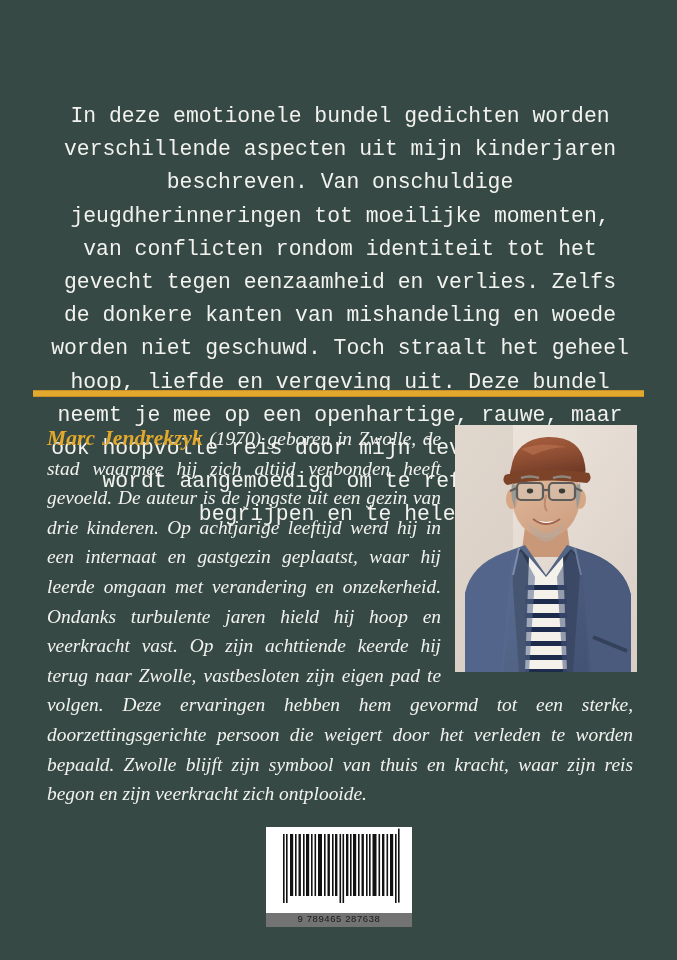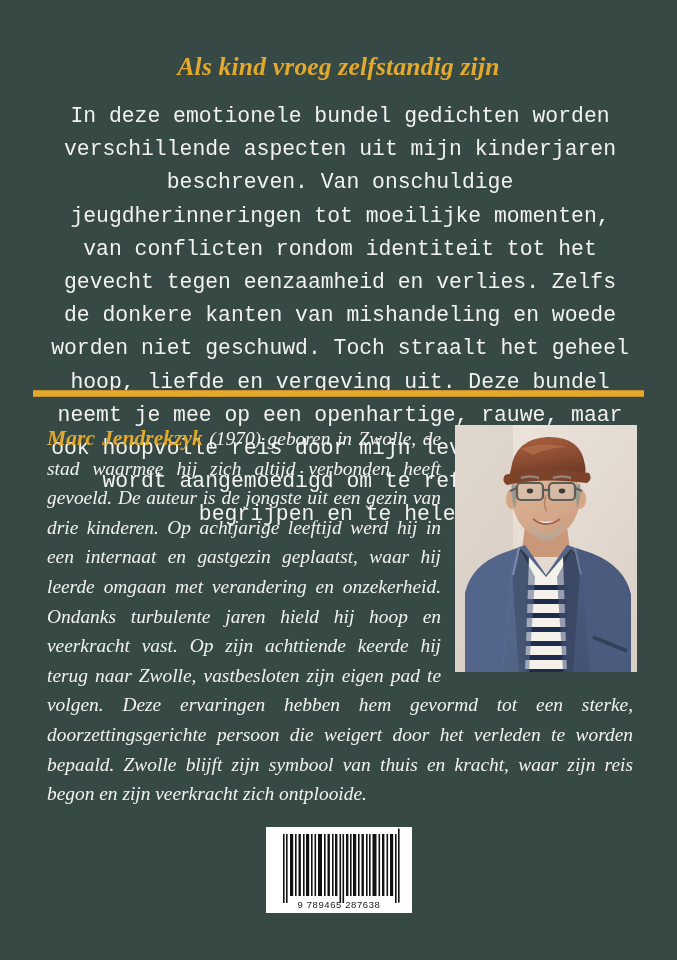--- a/index.html
+++ b/index.html
@@ -125,22 +125,22 @@
   .logo .lg-scout {
     font-style: normal;
   }
 
   
   .barcode-box {
     position: absolute;
     left: 266px;
     top: 827px;
     width: 146px;
-    height: 86px;
-    background: #c4b5fd;
+    height: 100px;
+    background: #737373;
     box-sizing: border-box;
   }
   .barcode-bars {
     position: absolute;
     left: 0;
     top: 0;
     width: 146px;
     height: 86px;
   }
   .barcode-num {
@@ -153,21 +153,20 @@
     font-size: 9.5px;
     color: #1a1a1a;
     letter-spacing: 0.6px;
   }
 </style>
 </head>
 <body>
 
 <div id="cover">
 
-  <div class="title">Als kind vroeg zelfstandig zijn</div>
 
   <div class="blurb">In deze emotionele bundel gedichten worden verschillende aspecten uit mijn kinderjaren beschreven. Van onschuldige jeugdherinneringen tot moeilijke momenten, van conflicten rondom identiteit tot het gevecht tegen eenzaamheid en verlies. Zelfs de donkere kanten van mishandeling en woede worden niet geschuwd. Toch straalt het geheel hoop, liefde en vergeving uit. Deze bundel neemt je mee op een openhartige, rauwe, maar ook hoopvolle reis door mijn leven, waarin je wordt aangemoedigd om te reflecteren, begrijpen en te helen.</div>
 
   <div class="divider"></div>
 
   <div class="photo">
     <svg width="182" height="247" viewBox="0 0 182 247" xmlns="http://www.w3.org/2000/svg">
       <defs>
         <linearGradient id="bgG" x1="0" y1="0" x2="1" y2="1">
           <stop offset="0%" stop-color="#efe7df"></stop>

